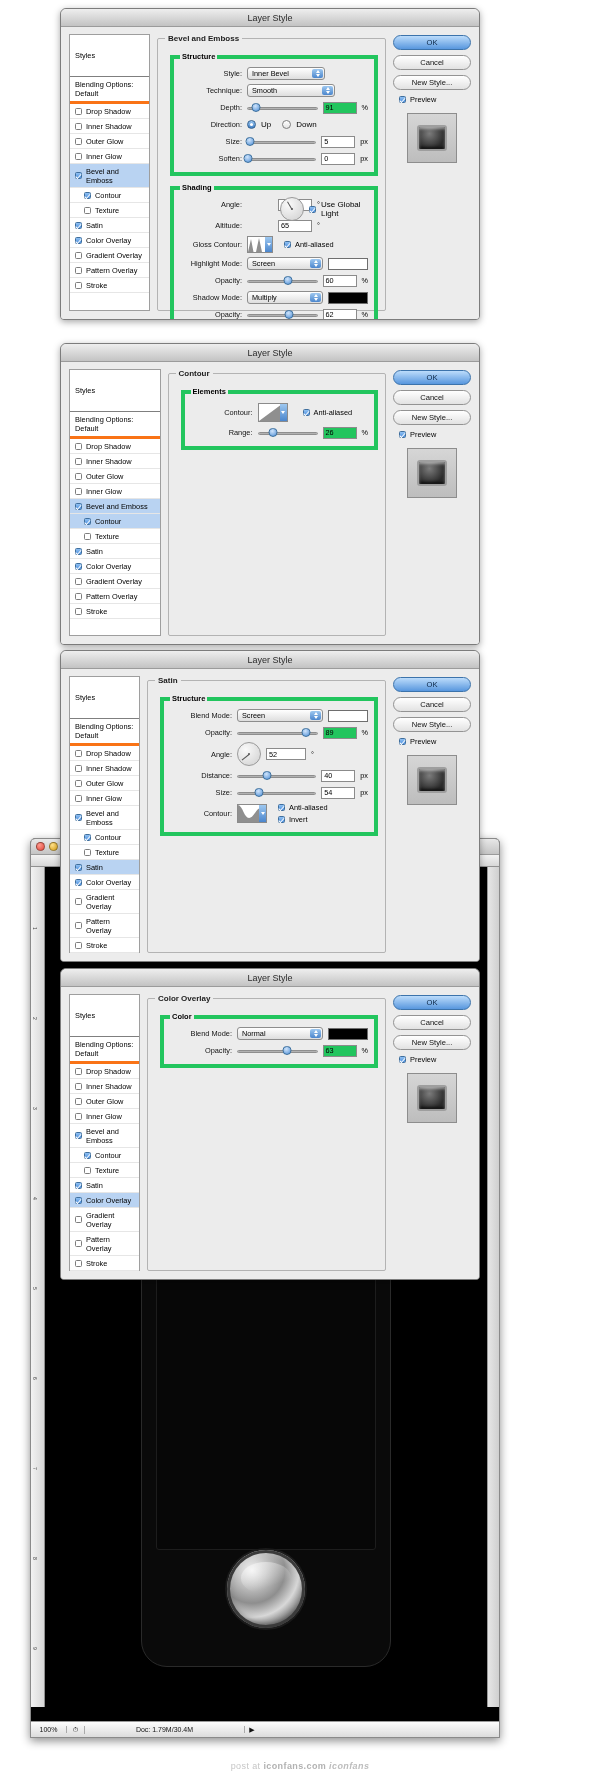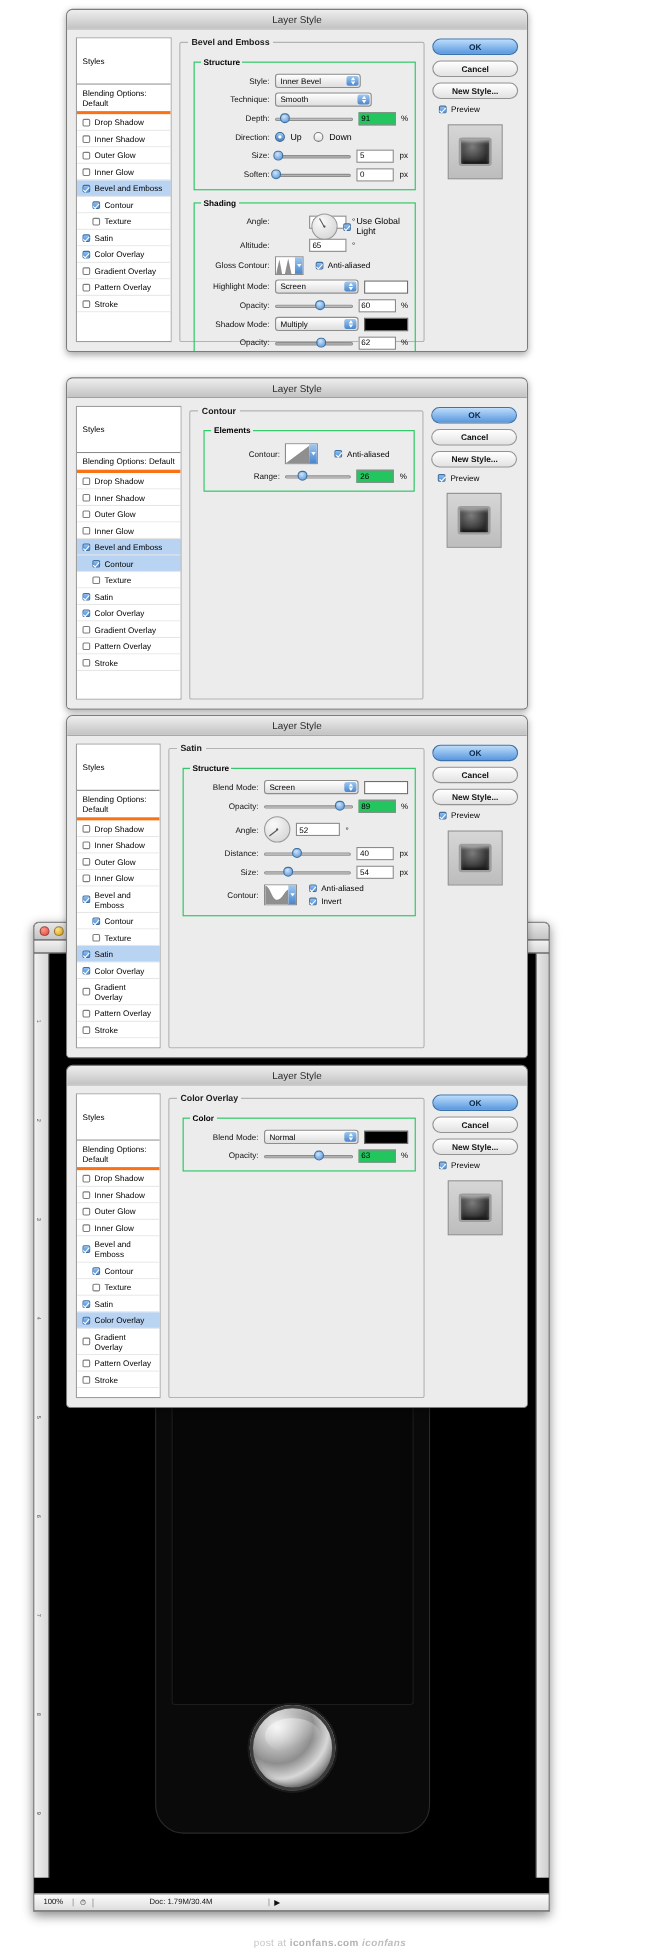--- a/index.html
+++ b/index.html
@@ -164,21 +164,21 @@
     flex:1; position:relative;
   }
   fieldset.grp{
     border:1px solid #b3b3b3; border-radius:2px;
     margin:0 0 6px 0; padding:6px 7px 7px 7px;
   }
   fieldset.grp > legend{
     font-size:8px; font-weight:bold; padding:0 3px; color:#1c1c1c;
   }
   fieldset.sub{
-    border:1px solid #22c55e; margin:3px 0 0 5px; padding:5px 6px 6px 6px;
+    border:4px solid #22c55e; margin:3px 0 0 5px; padding:5px 6px 6px 6px;
   }
   fieldset.sub > legend{font-size:7.5px;font-weight:bold;}
 
   .row{
     display:flex; align-items:center; gap:5px;
     height:15px; margin-bottom:2px;
   }
   .lbl{
     width:62px; text-align:right; font-size:7.4px; color:#111; flex:none;
   }
@@ -273,21 +273,21 @@
   
   .btn-col{
     width:82px; display:flex; flex-direction:column; gap:5px; align-items:center;
     padding-top:1px;
   }
   .btn{
     width:78px;height:15px;border-radius:8px;
     border:1px solid #939393;
     background:linear-gradient(#ffffff,#e2e2e2);
     display:flex;align-items:center;justify-content:center;
-    font-size:7.6px;color:#111;font-weight:bold;
+    font-size:7.6px;color:#111;
   }
   .btn.primary{
     background:linear-gradient(#bcdcfb,#5897de);
     border-color:#3c73ab; color:#0d2847;
   }
   .preview-row{
     display:flex;align-items:center;gap:4px;width:78px;padding-left:6px;font-size:7.4px;
   }
   .preview-thumb{
     width:50px;height:50px;margin-top:4px;

